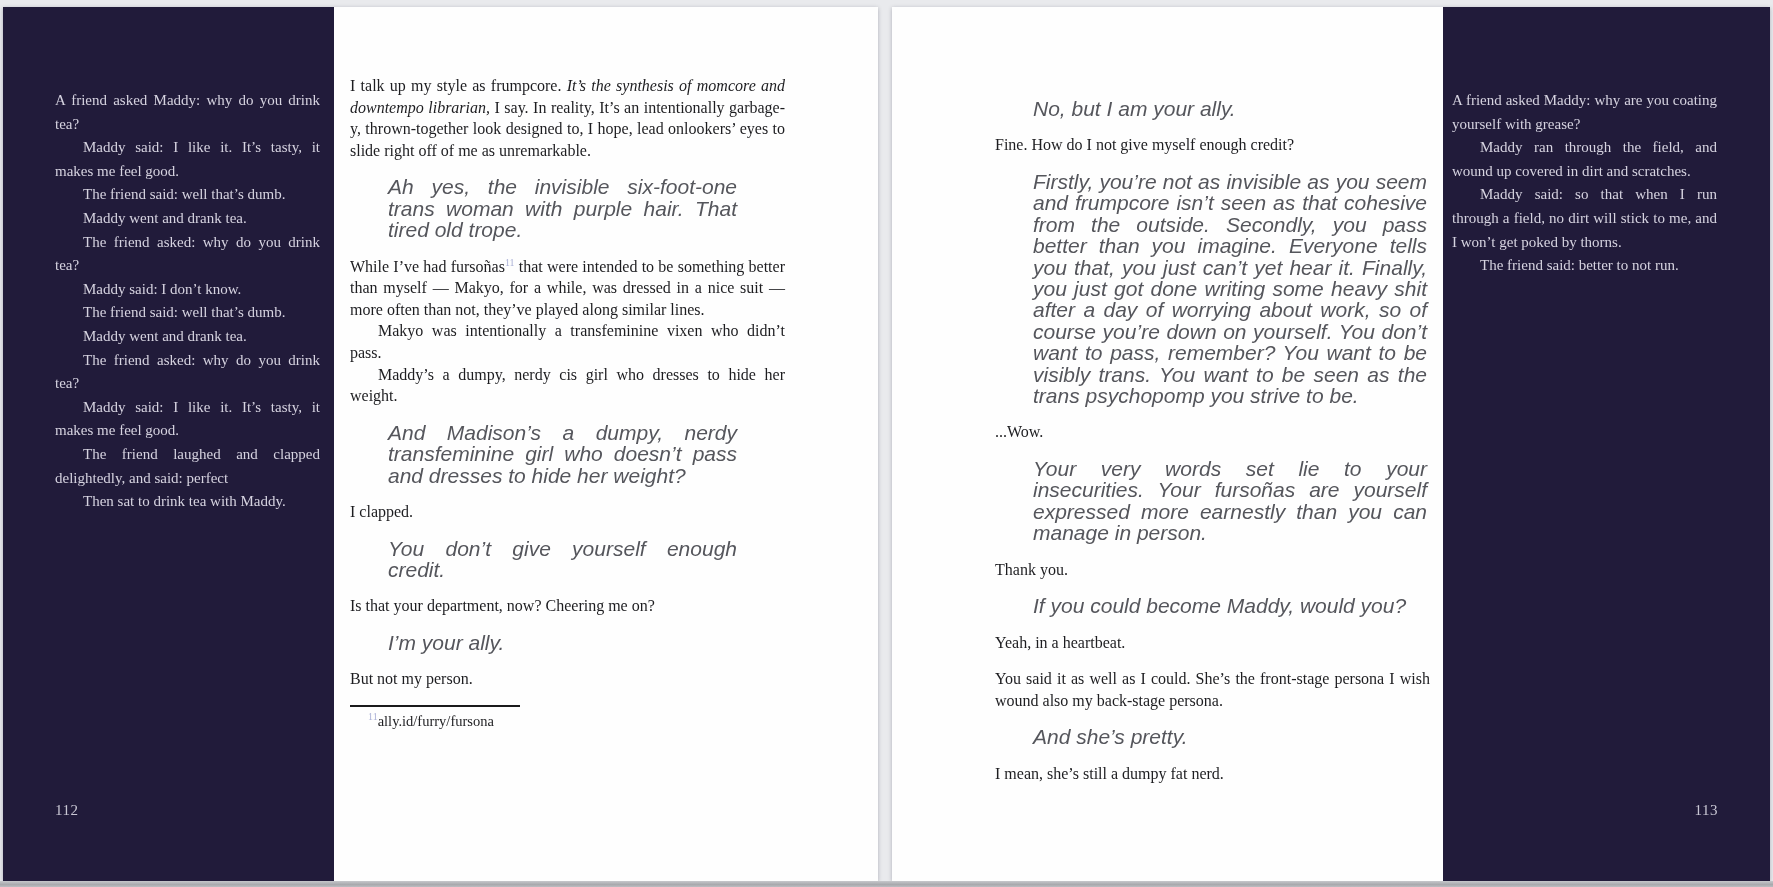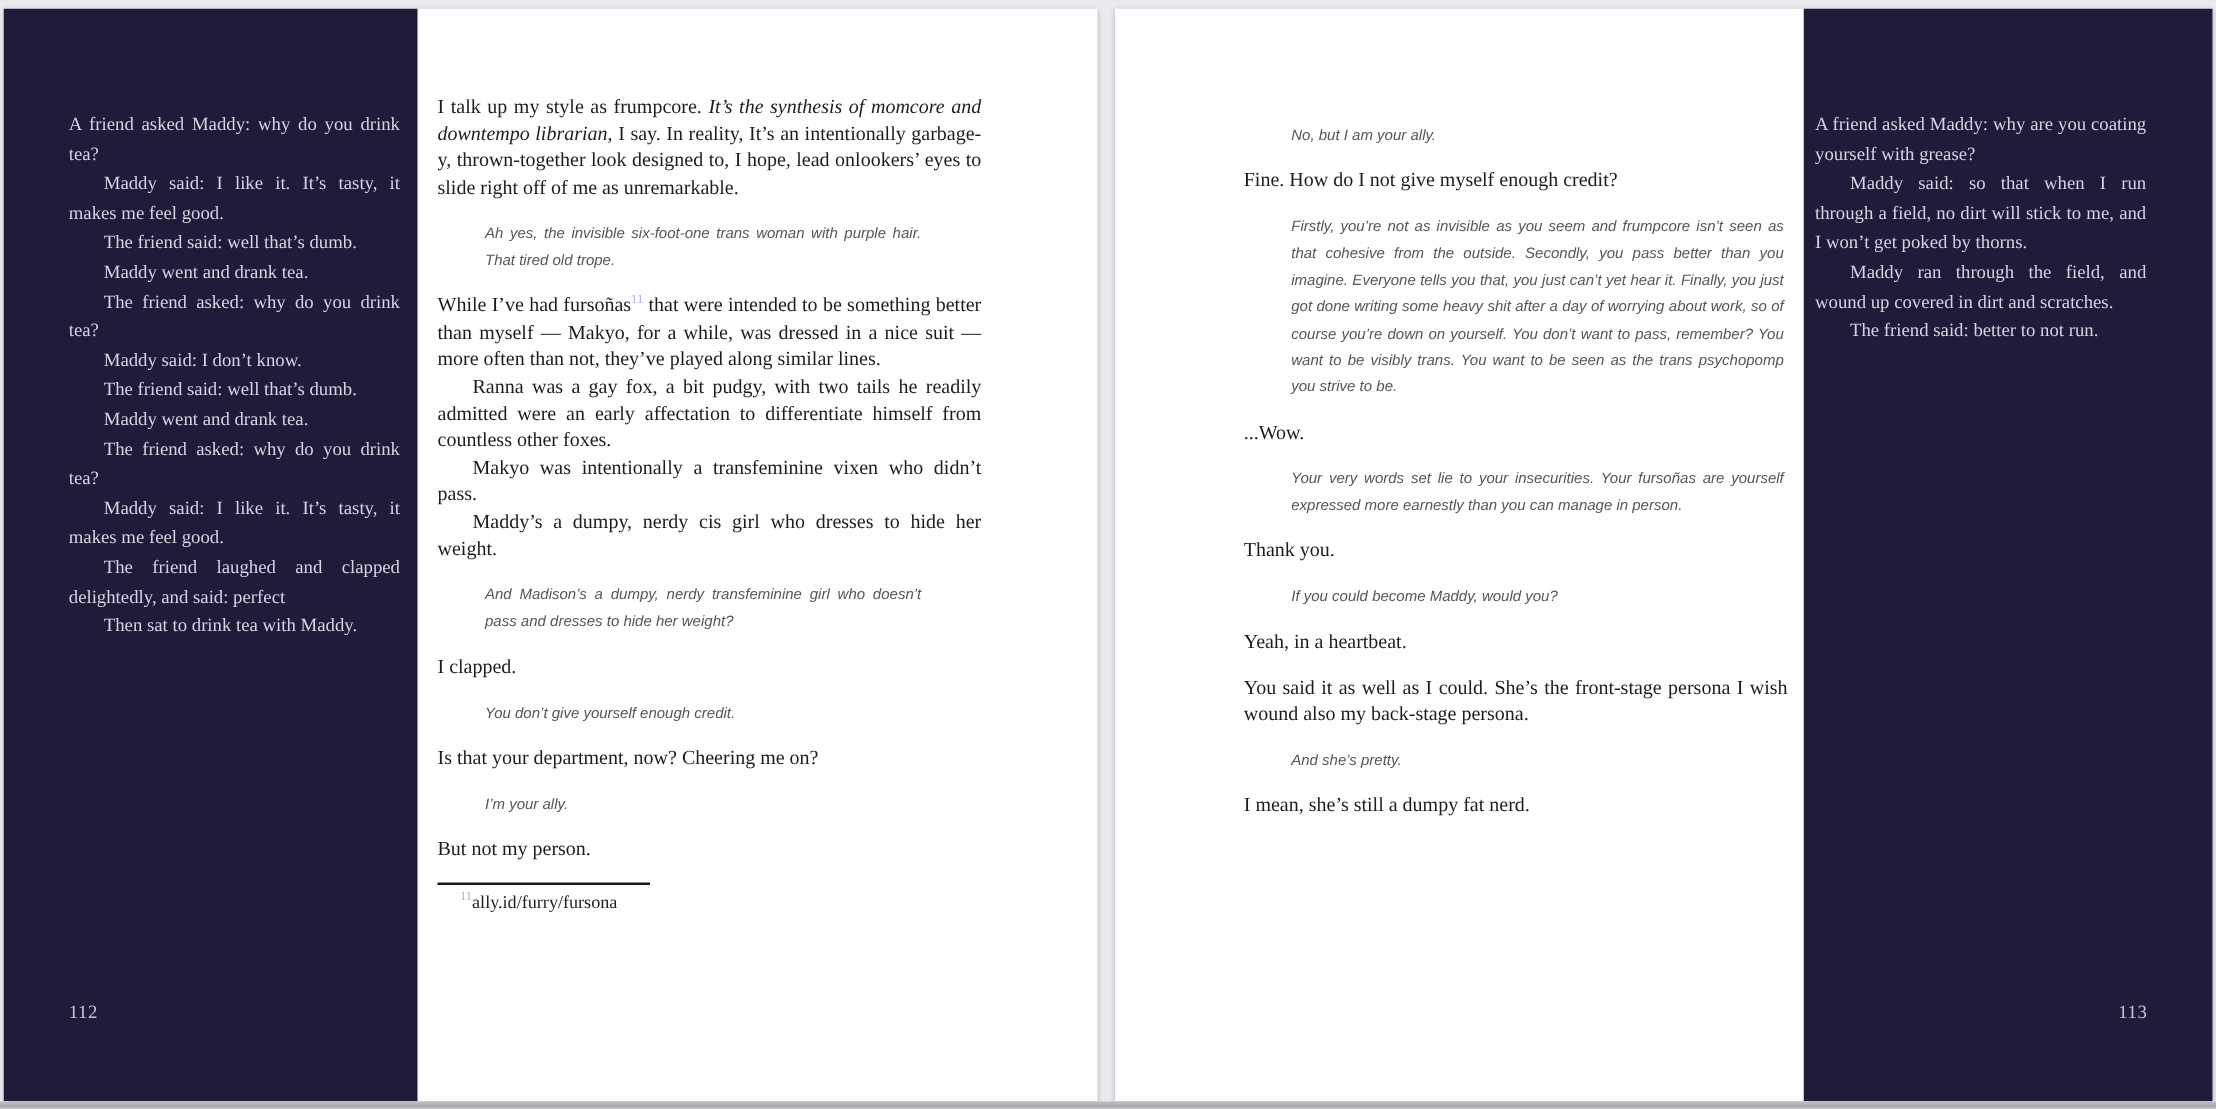--- a/index.html
+++ b/index.html
@@ -55,21 +55,21 @@
   .sheet.left  .body-col { left: 347px; top: 68px; }
   .sheet.right .body-col { left: 103px; top: 76px; }
 
   .body-col p.para { margin: 0; }
   .body-col p.para.indent { text-indent: 28px; }
   .body-col p.para.dialog { margin: 15px 0; }
   .body-col blockquote.quote {
     margin: 15px 48px 15px 38px;
     font-family: "Liberation Sans", sans-serif;
     font-style: italic;
-    font-size: 12px; line-height: 21.4px;
+    font-size: 21px; line-height: 21.4px;
     color: var(--quote-text, #55565c);
   }
   .sheet.right .body-col blockquote.quote { margin-right: 3px; }
   .body-col em { font-style: italic; }
 
   sup.fnref {
     font-size: 10px; line-height: 0; vertical-align: super;
     color: var(--footnote-marker, #aab0d6);
   }
 
@@ -113,21 +113,20 @@
           <p>Maddy said: I like it. It’s tasty, it makes me feel good.</p>
           <p>The friend laughed and clapped delightedly, and said: perfect</p>
           <p>Then sat to drink tea with Maddy.</p>
         </div>
       <div class="page-number pn-left">112</div>
     </div>
     <div class="body-col">
         <p class="para first"><span>I talk up my style as frumpcore. </span><em>It’s the synthesis of momcore and downtempo librarian,</em><span> I say. In reality, It’s an intentionally garbage-y, thrown-together look designed to, I hope, lead onlookers’ eyes to slide right off of me as unremarkable.</span></p>
         <blockquote class="quote"><span>Ah yes, the invisible six-foot-one trans woman with purple hair. That tired old trope.</span></blockquote>
         <p class="para first"><span>While I’ve had fursoñas</span><sup class="fnref">11</sup><span> that were intended to be something better than myself — Makyo, for a while, was dressed in a nice suit — more often than not, they’ve played along similar lines.</span></p>
-        <p class="para indent"><span>Ranna was a gay fox, a bit pudgy, with two tails he readily admitted were an early affectation to differentiate himself from countless other foxes.</span></p>
         <p class="para indent"><span>Makyo was intentionally a transfeminine vixen who didn’t pass.</span></p>
         <p class="para indent"><span>Maddy’s a dumpy, nerdy cis girl who dresses to hide her weight.</span></p>
         <blockquote class="quote"><span>And Madison’s a dumpy, nerdy transfeminine girl who doesn’t pass and dresses to hide her weight?</span></blockquote>
         <p class="para dialog"><span>I clapped.</span></p>
         <blockquote class="quote"><span>You don’t give yourself enough credit.</span></blockquote>
         <p class="para dialog"><span>Is that your department, now? Cheering me on?</span></p>
         <blockquote class="quote"><span>I’m your ally.</span></blockquote>
         <p class="para dialog"><span>But not my person.</span></p>
         <div class="footnote">
           <div class="rule"></div>
@@ -146,22 +145,22 @@
         <p class="para dialog"><span>Thank you.</span></p>
         <blockquote class="quote"><span>If you could become Maddy, would you?</span></blockquote>
         <p class="para dialog"><span>Yeah, in a heartbeat.</span></p>
         <p class="para dialog"><span>You said it as well as I could. She’s the front-stage persona I wish wound also my back-stage persona.</span></p>
         <blockquote class="quote"><span>And she’s pretty.</span></blockquote>
         <p class="para dialog"><span>I mean, she’s still a dumpy fat nerd.</span></p>
       </div>
     <div class="sidebar right-side">
       <div class="margin-note">
           <p>A friend asked Maddy: why are you coating yourself with grease?</p>
+          <p>Maddy ran through the field, and wound up covered in dirt and scratches.</p>
           <p>Maddy said: so that when I run through a field, no dirt will stick to me, and I won’t get poked by thorns.</p>
-          <p>Maddy ran through the field, and wound up covered in dirt and scratches.</p>
           <p>The friend said: better to not run.</p>
         </div>
       <div class="page-number pn-right">113</div>
     </div>
   </div>
 
   <div class="bottom-strip"></div>
 </div>
 
 </body></html>

